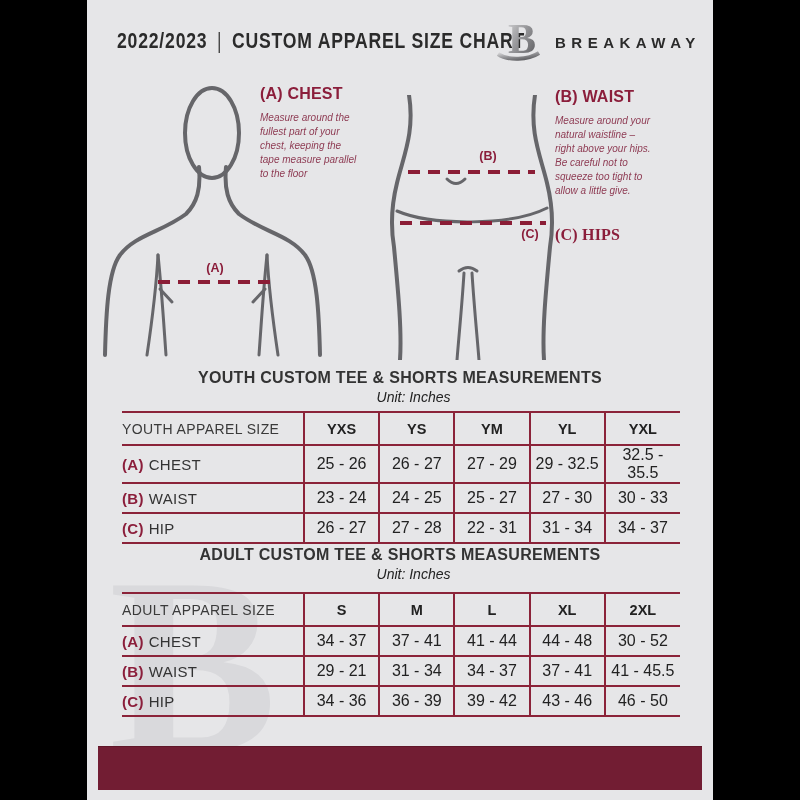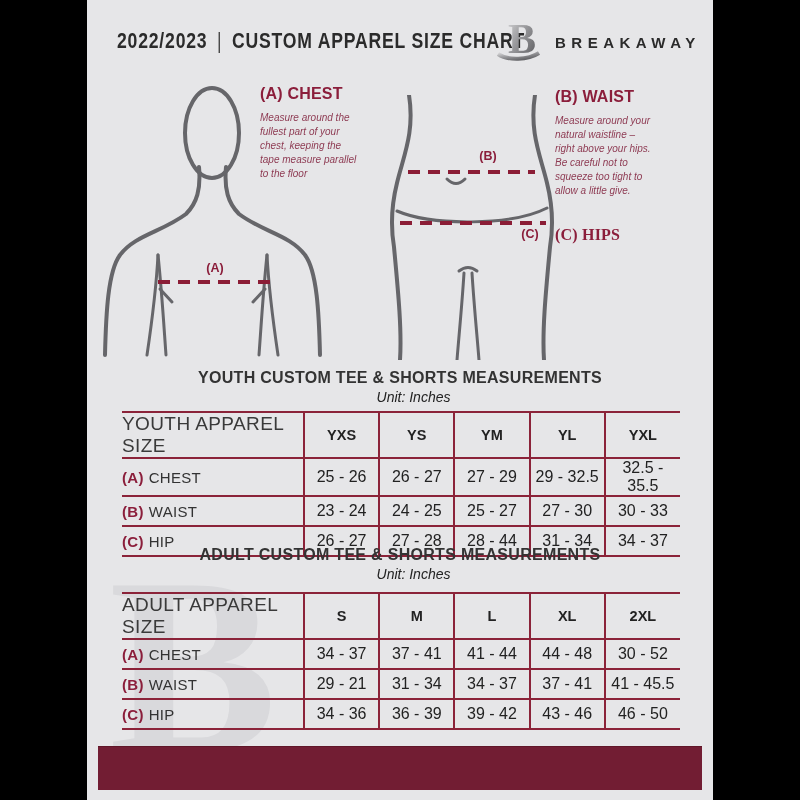--- a/index.html
+++ b/index.html
@@ -70,21 +70,21 @@
   table.size-table th,table.size-table td{
     border-top:2px solid var(--border-maroon);
     border-bottom:2px solid var(--border-maroon);
     padding:0;vertical-align:middle;
   }
   table.size-table th+th,table.size-table td+td{border-left:2px solid var(--border-maroon);}
   table.size-table thead tr{height:33px;}
   table.size-table tbody tr{height:30px;}
   th.szh{
     text-align:left;padding-left:16px;font-weight:normal;
-    font-size:19px;color:#3a3a3a;letter-spacing:0.4px;
+    font-size:14px;color:#3a3a3a;letter-spacing:0.4px;
   }
   th.colh{text-align:center;font-size:14.5px;font-weight:bold;color:#222;}
   td.lbl{text-align:left;padding-left:16px;font-size:15px;color:var(--cell-ink);letter-spacing:0.3px;}
   td.lbl .pfx{color:var(--maroon);font-weight:bold;margin-right:5px;}
   td.val{text-align:center;font-size:16px;color:#222;}
   .youth-table{top:411px;}
   .adult-table{top:592px;}
   
   .watermark{
     position:absolute;left:22px;top:540px;z-index:1;
@@ -215,21 +215,21 @@
         <td class="val">23 - 24</td>
         <td class="val">24 - 25</td>
         <td class="val">25 - 27</td>
         <td class="val">27 - 30</td>
         <td class="val">30 - 33</td>
       </tr>
       <tr>
         <td class="lbl"><span class="pfx">(C)</span><span>HIP</span></td>
         <td class="val">26 - 27</td>
         <td class="val">27 - 28</td>
-        <td class="val">28 - 44</td>
+        <td class="val">22 - 31</td>
         <td class="val">31 - 34</td>
         <td class="val">34 - 37</td>
       </tr>
     </tbody>
   </table>
 
   <div class="sec-title t2-title">ADULT CUSTOM TEE &amp; SHORTS MEASUREMENTS</div>
   <div class="sec-unit t2-unit">Unit: Inches</div>
 
   <table class="size-table adult-table">

